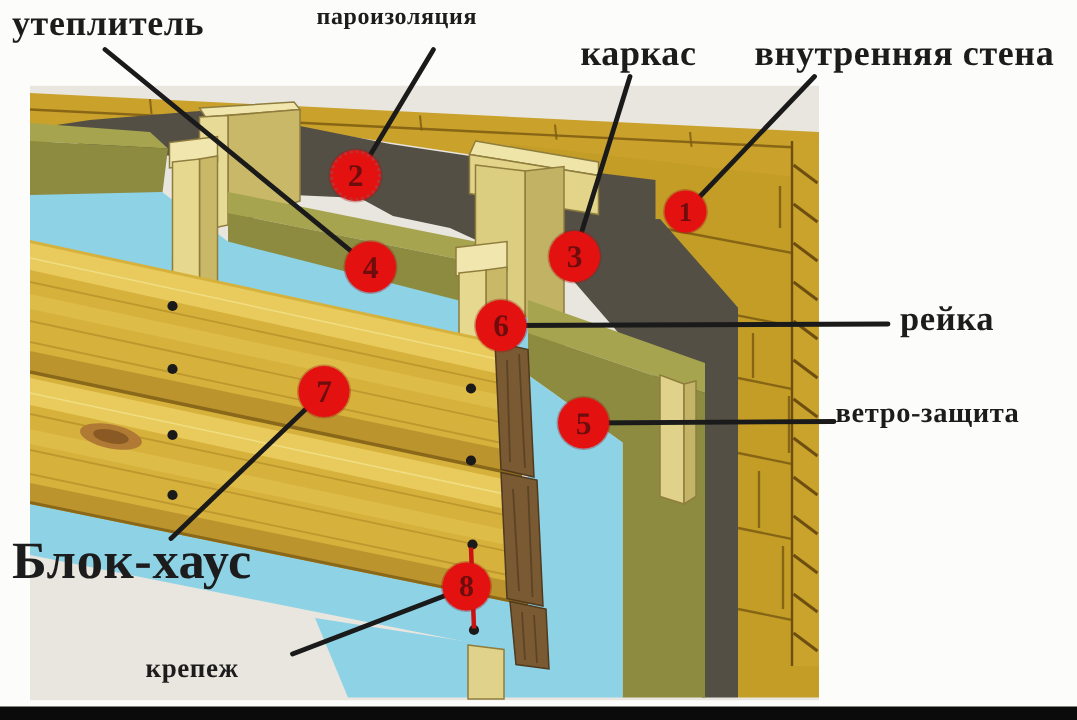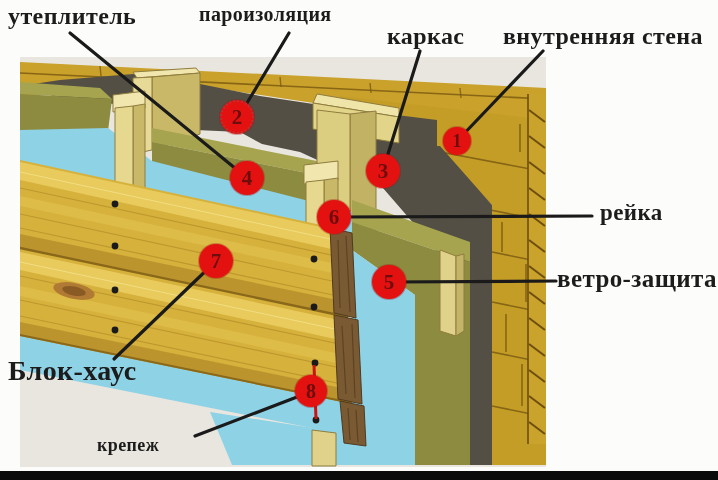--- a/index.html
+++ b/index.html
@@ -203,26 +203,26 @@
       <path d="M420,51 L383,170"></path>
       <path d="M543,51 L458,140"></path>
       <path d="M337,217 L592,216"></path>
       <path d="M391,282 L556,281"></path>
       <path d="M114,359 L215,262"></path>
       <path d="M195,436 L310,392"></path>
     </g>
   </svg>
 
   <div class="lbl" style="left:8px;top:4px;font-size:24px">утеплитель</div>
-  <div class="lbl" style="left:199px;top:4px;font-size:20px">пароизоляция</div>
+  <div class="lbl" style="left:211px;top:4px;font-size:16px">пароизоляция</div>
   <div class="lbl" style="left:387px;top:24px;font-size:24px">каркас</div>
   <div class="lbl" style="left:503px;top:24px;font-size:24px">внутренняя стена</div>
   <div class="lbl" style="left:600px;top:201px;font-size:23px">рейка</div>
-  <div class="lbl" style="left:557px;top:266px;font-size:25px">ветро-защита</div>
-  <div class="lbl" style="left:8px;top:356px;font-size:28px">Блок-хаус</div>
+  <div class="lbl" style="left:557px;top:266px;font-size:19px">ветро-защита</div>
+  <div class="lbl" style="left:8px;top:356px;font-size:35px">Блок-хаус</div>
   <div class="lbl" style="left:97px;top:436px;font-size:18px">крепеж</div>
 
   <div class="marker small" style="left:443px;top:127px">1</div>
   <div class="marker spiked" style="left:220px;top:100px">2</div>
   <div class="marker" style="left:366px;top:154px">3</div>
   <div class="marker" style="left:230px;top:161px">4</div>
   <div class="marker" style="left:372px;top:265px">5</div>
   <div class="marker" style="left:317px;top:200px">6</div>
   <div class="marker" style="left:199px;top:244px">7</div>
   <div class="marker" style="left:295px;top:375px;width:32px;height:32px;font-size:20px">8</div>

